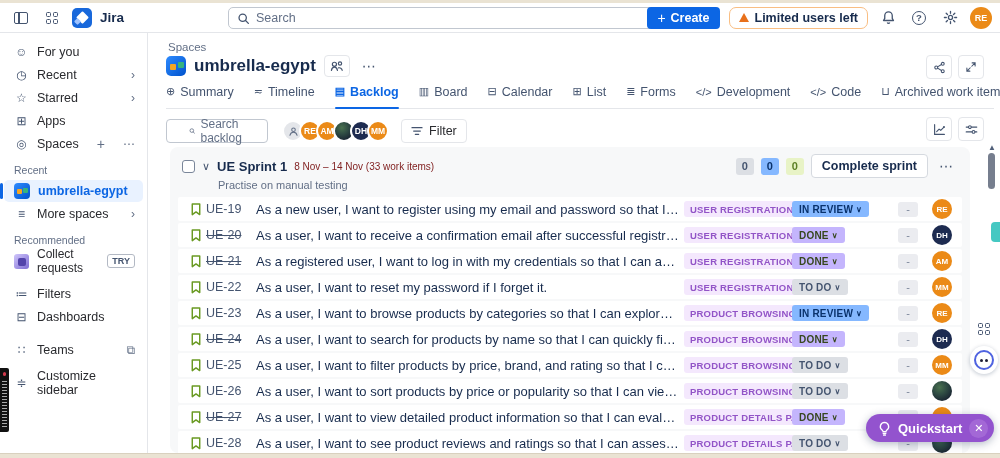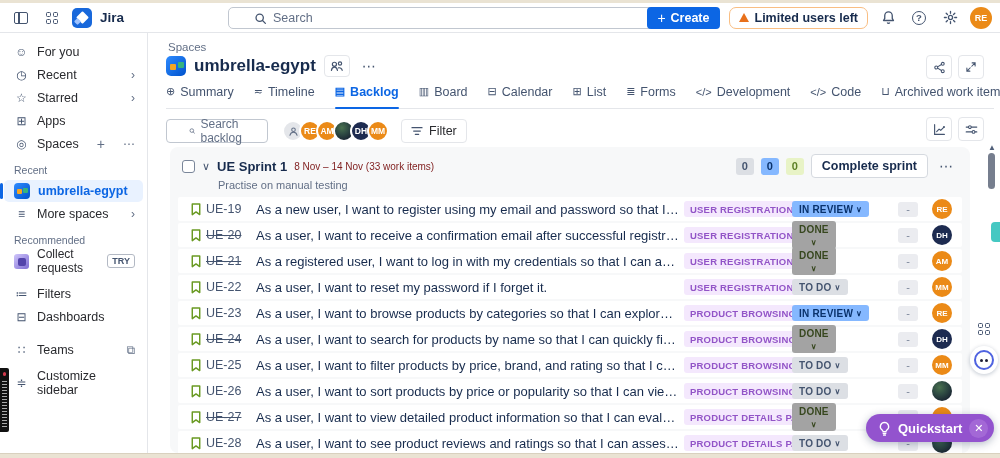--- a/index.html
+++ b/index.html
@@ -14,21 +14,21 @@
   .tb-left { display:flex; align-items:flex-start; gap:9px; }
   .icon-btn { display:flex; align-items:center; justify-content:center; width:22px; height:22px; border-radius:4px; color:#44546F; cursor:pointer; }
   .collapse-glyph { width:14px; height:12px; border:1.5px solid #44546F; border-radius:2px; position:relative; }
   .collapse-glyph::after { content:""; position:absolute; left:3px; top:0; bottom:0; width:1.5px; background:#44546F; }
   .grid-glyph { display:grid; grid-template-columns:5px 5px; grid-template-rows:5px 5px; gap:2px; }
   .grid-glyph span { border:1.3px solid #44546F; border-radius:1.5px; }
   .jira-logo { width:20px; height:20px; border-radius:5px; background:#1868DB; position:relative; }
   .jira-logo i { position:absolute; width:9px; height:9px; background:#fff; left:5.5px; top:5.5px; transform:rotate(45deg); border-radius:1px; }
   .jira-logo b { position:absolute; width:5px; height:5px; background:#9DC2FF; left:3px; top:11px; transform:rotate(45deg); border-radius:1px; }
   .jira-name { font-size:13.5px; font-weight:700; color:#172B4D; margin-left:2px; }
-  .top-search { position:absolute; left:228px; top:4px; width:478px; height:22px; border:1px solid #C1C7D0; border-radius:5px; display:flex; align-items:center; gap:6px; padding:0 25px; background:#fff; }
+  .top-search { position:absolute; left:228px; top:4px; width:478px; height:22px; border:1px solid #C1C7D0; border-radius:5px; display:flex; align-items:center; gap:6px; padding:0 8px; background:#fff; }
   .top-search .ph { font-size:12.5px; color:#626F86; }
   .tb-right { position:absolute; right:8px; top:3.5px; display:flex; align-items:center; gap:9px; }
   .create-btn { background:#0C66E4; color:#fff; border:none; height:22px; padding:0 10px; border-radius:4px; font-size:12.5px; font-weight:600; display:flex; align-items:center; gap:5px; cursor:pointer; font-family:inherit; }
   .warn-btn { height:22px; border:1px solid #F9BE83; background:#fff; border-radius:7px; padding:0 9px; display:flex; align-items:center; gap:6px; font-size:12.5px; font-weight:600; color:#172B4D; cursor:pointer; font-family:inherit; }
   .warn-tri { width:0; height:0; border-left:5px solid transparent; border-right:5px solid transparent; border-bottom:9px solid #E8701A; }
   .help-circle { width:14px; height:14px; border:1.5px solid #44546F; border-radius:50%; font-size:9.5px; font-weight:700; display:flex; align-items:center; justify-content:center; color:#44546F; }
   .avatar { border-radius:50%; color:#fff; font-weight:700; display:flex; align-items:center; justify-content:center; }
   .av-orange { background:#EB8A17; }
   .av-navy { background:#1D2B50; }
   .av-photo { background:radial-gradient(circle at 38% 32%, #49714F 0%, #2E4A43 40%, #1B2733 75%, #141B24 100%); }
@@ -97,21 +97,21 @@
   .row { background:#fff; height:24px; display:flex; align-items:center; gap:4px; padding:0 10px 0 12px; border-radius:2px; cursor:pointer; }
   .story-ic { flex:none; display:flex; }
   .row-key { font-size:12.5px; color:#44546F; width:46px; flex:none; }
   .struck { text-decoration:line-through; }
   .row-sum { font-size:13px; color:#172B4D; flex:1; white-space:nowrap; overflow:hidden; text-overflow:ellipsis; }
   .col-label { width:104px; flex:none; display:flex; }
   .label-pill { font-size:9.5px; font-weight:700; background:#F4E8FD; color:#9254C7; padding:2.5px 6px; border-radius:3px; white-space:nowrap; letter-spacing:.2px; }
   .col-status { width:92px; flex:none; display:flex; }
   .status-pill { font-size:10px; font-weight:700; padding:2.5px 7px; border-radius:3px; display:flex; align-items:center; gap:3px; letter-spacing:.2px; cursor:pointer; }
   .st-review { background:#85B8FF; color:#09326C; }
-  .st-done { background:#a3a3a3; color:#37471F;flex-direction:column; }
+  .st-done { background:#c4b5fd; color:#37471F; }
   .st-todo { background:#DCDFE4; color:#44546F; }
   .col-est { width:40px; flex:none; display:flex; justify-content:center; }
   .est-badge { width:20px; height:15px; background:#EBECF0; color:#7A869A; border-radius:3px; font-size:11px; display:flex; align-items:center; justify-content:center; }
   .row .avatar { width:20px; height:20px; font-size:8px; flex:none; }
 
   
   .scrollbar-up { position:absolute; left:988px; top:143px; color:#505F79; font-size:8px; z-index:40; }
   .scroll-thumb { position:absolute; left:988px; top:153px; width:7px; height:36px; background:#767E8E; border-radius:4px; z-index:40; }
   .scrollbar-down { position:absolute; left:985px; top:428px; color:#505F79; font-size:8px; z-index:40; }
   .teal-clip { position:absolute; right:0; top:222px; width:9px; height:20px; background:#45C8C2; border-radius:4px 0 0 4px; z-index:40; }

